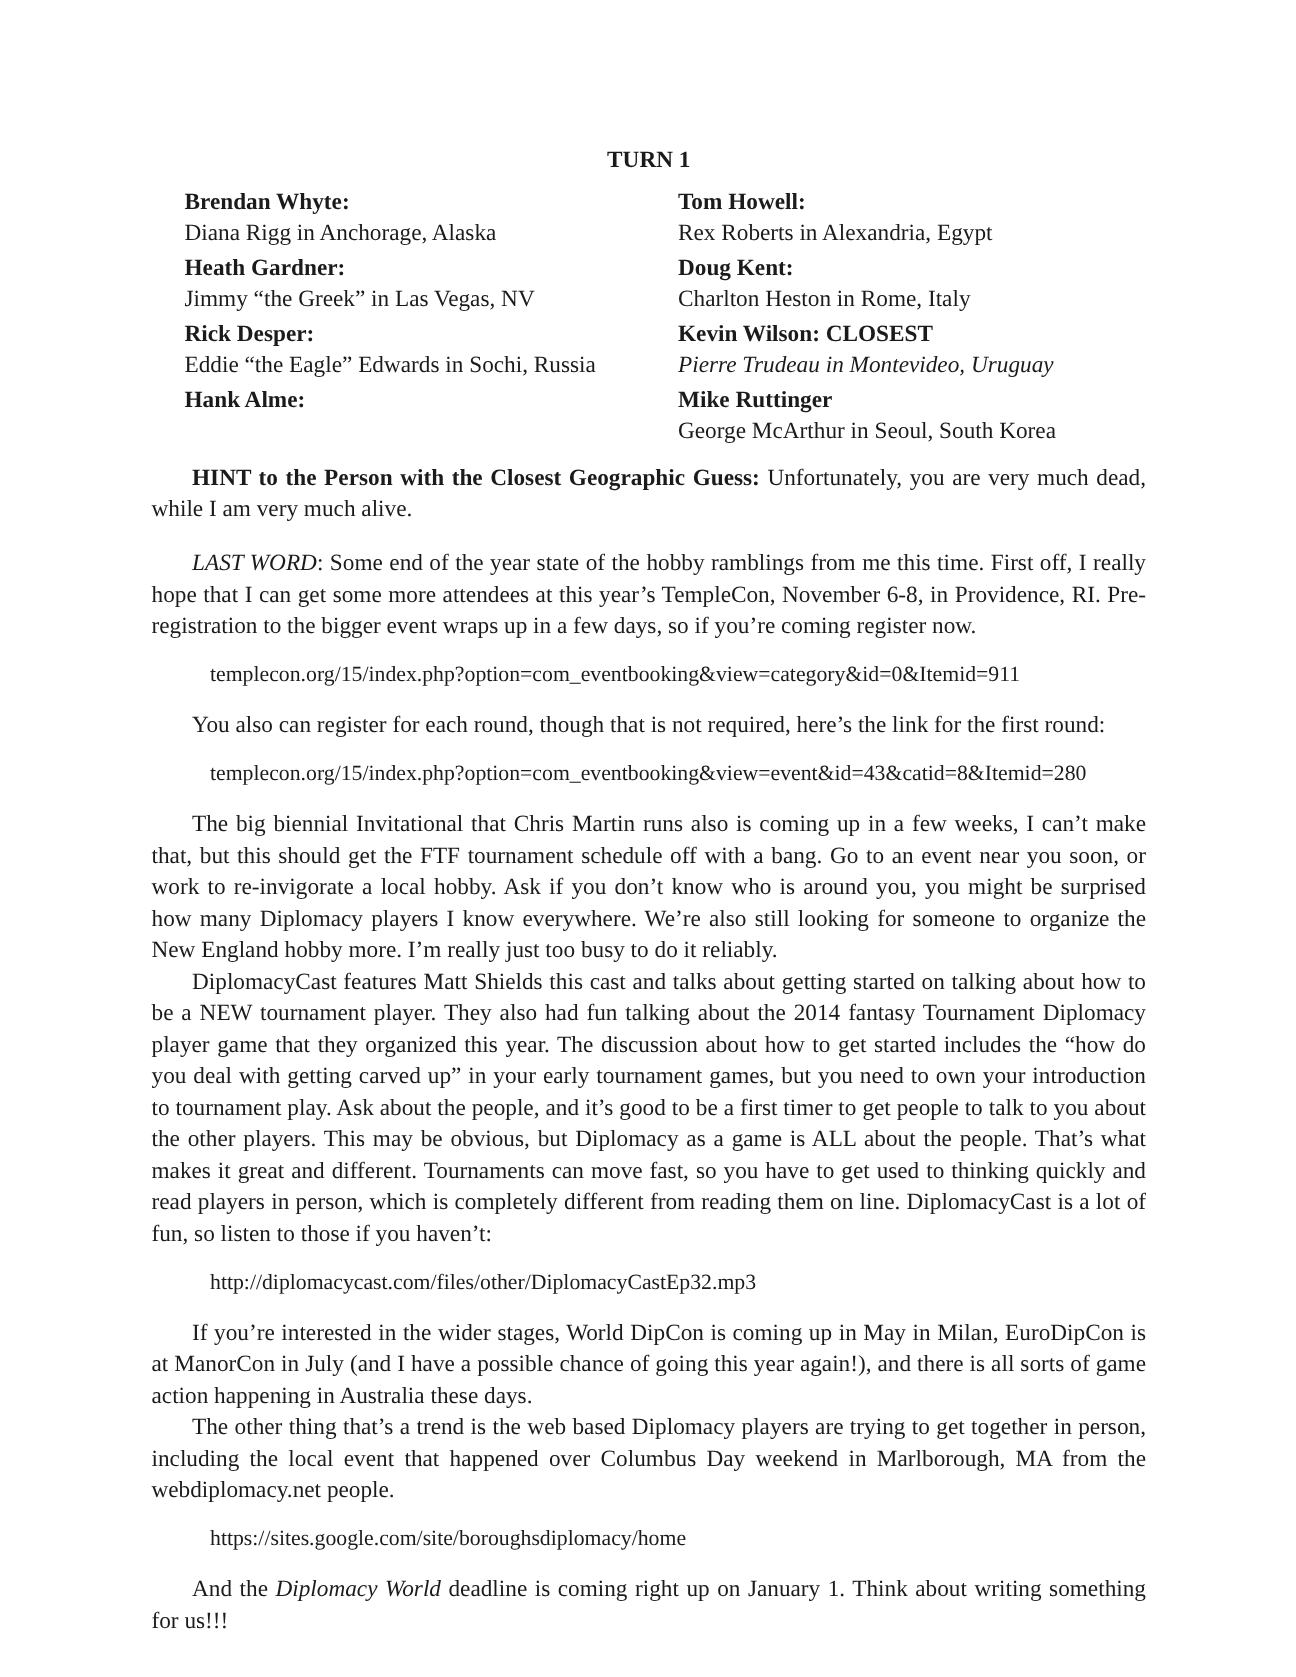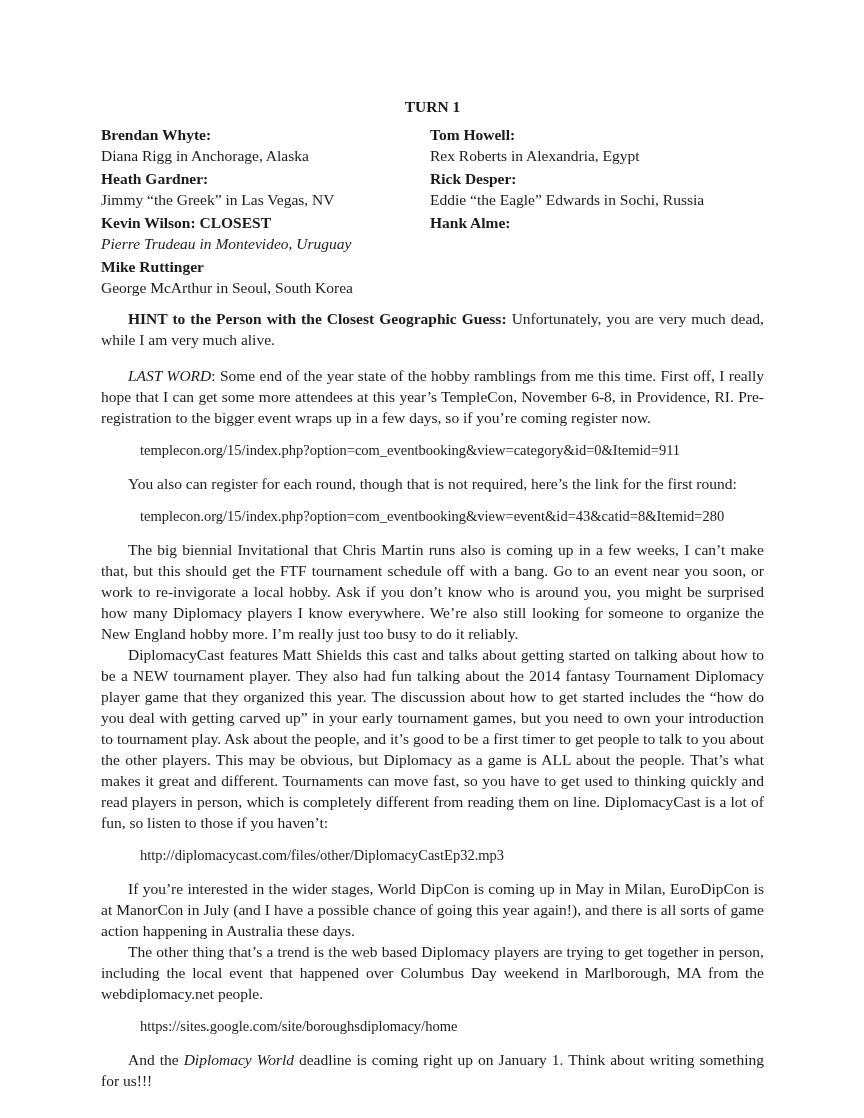--- a/index.html
+++ b/index.html
@@ -26,20 +26,21 @@
     margin: 0 0 7px 0;
     font-size: 15.5px;
     font-weight: bold;
     text-align: center;
     line-height: 21px;
   }
   .entries {
     display: grid;
     grid-template-columns: 329px 1fr;
     column-gap: 0;
+    margin-left: 22px;
   }
   .entry { margin: 0 0 2px 0; }
   .entry .name { font-weight: bold; }
   .entry .marker { font-weight: bold; }
   .guess { display: block; }
   .it { font-style: italic; }
   .b  { font-weight: bold; }
   p.body {
     margin: 0;
     text-align: justify;
@@ -72,20 +73,24 @@
     <div class="entry">
       <span class="name">Tom Howell:</span>
       <span class="guess">Rex Roberts in Alexandria, Egypt</span>
     </div>
 
     <div class="entry">
       <span class="name">Heath Gardner:</span>
       <span class="guess">Jimmy “the Greek” in Las Vegas, NV</span>
     </div>
 
+    <div class="entry">
+      <span class="name">Doug Kent:</span>
+      <span class="guess">Charlton Heston in Rome, Italy</span>
+    </div>
 
     <div class="entry">
       <span class="name">Rick Desper:</span>
       <span class="guess">Eddie “the Eagle” Edwards in Sochi, Russia</span>
     </div>
 
     <div class="entry">
       <span class="name">Kevin Wilson:</span>
       <span class="marker">CLOSEST</span>
       <span class="guess it">Pierre Trudeau in Montevideo, Uruguay</span>

